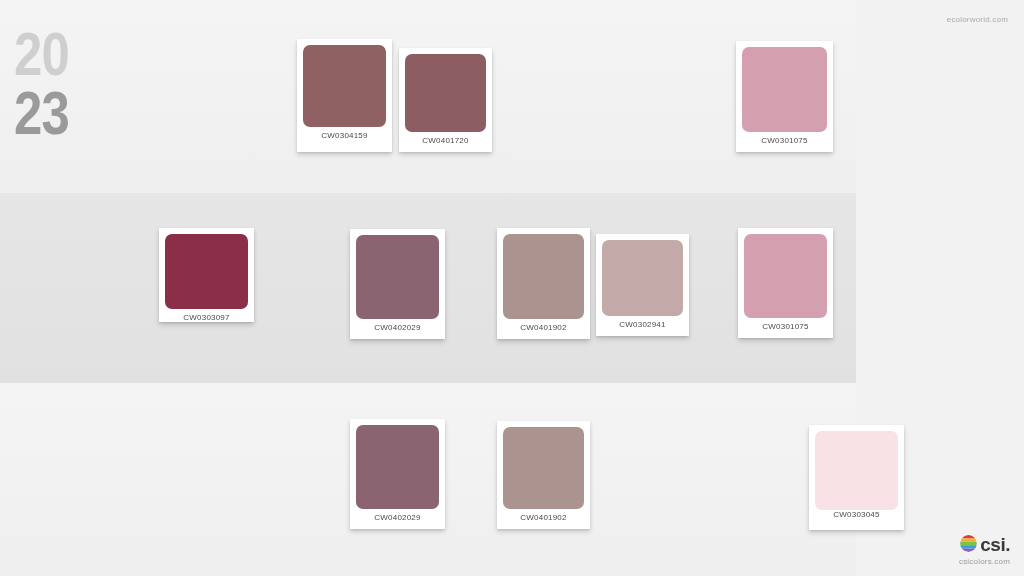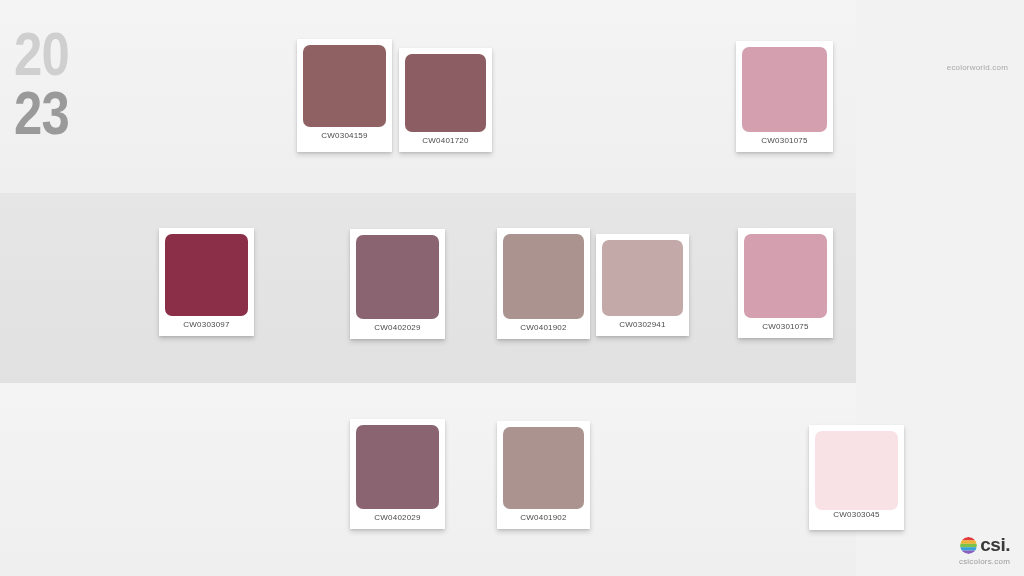--- a/index.html
+++ b/index.html
@@ -41,27 +41,27 @@
   #header-title .rule.left{width:100px;}
   #header-title .rule.right{width:100px;}
   #header-title .qlabel{
     font-family:"Liberation Serif","DejaVu Serif",serif;
     font-size:15px;font-weight:700;color:#3e3e3e;
     padding:0 13px;letter-spacing:0.3px;
   }
 
   #site-credit{
     position:absolute;top:15px;right:16px;
-    font-size:8px;color:#a9a9a9;letter-spacing:0.2px;margin-top:48px;
+    font-size:8px;color:#a9a9a9;letter-spacing:0.2px;
   }
 
   
   #brand-logo{position:absolute;right:14px;bottom:10px;
       display:flex;flex-direction:column;align-items:flex-end;}
-  #brand-logo .logo-row{display:flex;align-items:flex-end;gap:3px;}
+  #brand-logo .logo-row{display:flex;align-items:flex-start;gap:3px;}
   #brand-logo .mark{
     width:17px;height:17px;border-radius:50%;overflow:hidden;
     display:block;flex:0 0 auto;
   }
   #brand-logo .wordmark{
     font-size:19px;font-weight:700;color:#3a3a3a;
     letter-spacing:-0.5px;line-height:1;
   }
   #brand-logo .brand-url{
     font-size:8px;color:#9c9c9c;margin-top:3px;letter-spacing:0.2px;
@@ -113,21 +113,21 @@
         <span class="code" style="margin-top: 4px;">CW0304159</span>
       </div>
       <div class="swatch" style="left: 399px; top: 48px; width: 93px; height: 104px; padding: 6px 8px 0px; box-sizing: border-box;">
         <span class="chip" style="background: rgb(140, 94, 99); width: 81px; height: 78px;"></span>
         <span class="code" style="margin-top: 4px;">CW0401720</span>
       </div>
       <div class="swatch" style="left: 736px; top: 41px; width: 97px; height: 111px; padding: 6px 6px 0px; box-sizing: border-box;">
         <span class="chip" style="background: rgb(212, 160, 176); width: 85px; height: 85px;"></span>
         <span class="code" style="margin-top: 4px;">CW0301075</span>
       </div>
-      <div class="swatch" style="left: 159px; top: 228px; width: 95px; height: 108px; padding: 6px 6px 0px; box-sizing: border-box;">
+      <div class="swatch" style="left: 159px; top: 228px; width: 95px; height: 94px; padding: 6px 6px 0px; box-sizing: border-box;">
         <span class="chip" style="background: rgb(139, 47, 72); width: 83px; height: 82px;"></span>
         <span class="code" style="margin-top: 4px;">CW0303097</span>
       </div>
       <div class="swatch" style="left: 350px; top: 229px; width: 95px; height: 110px; padding: 6px 6px 0px; box-sizing: border-box;">
         <span class="chip" style="background: rgb(138, 100, 112); width: 83px; height: 84px;"></span>
         <span class="code" style="margin-top: 4px;">CW0402029</span>
       </div>
       <div class="swatch" style="left: 497px; top: 228px; width: 93px; height: 111px; padding: 6px 6px 0px; box-sizing: border-box;">
         <span class="chip" style="background: rgb(171, 148, 143); width: 81px; height: 85px;"></span>
         <span class="code" style="margin-top: 4px;">CW0401902</span>

